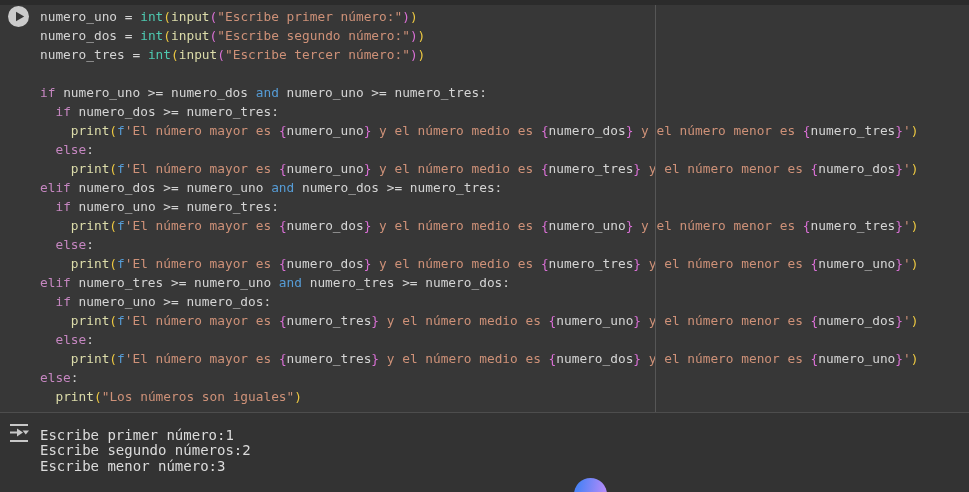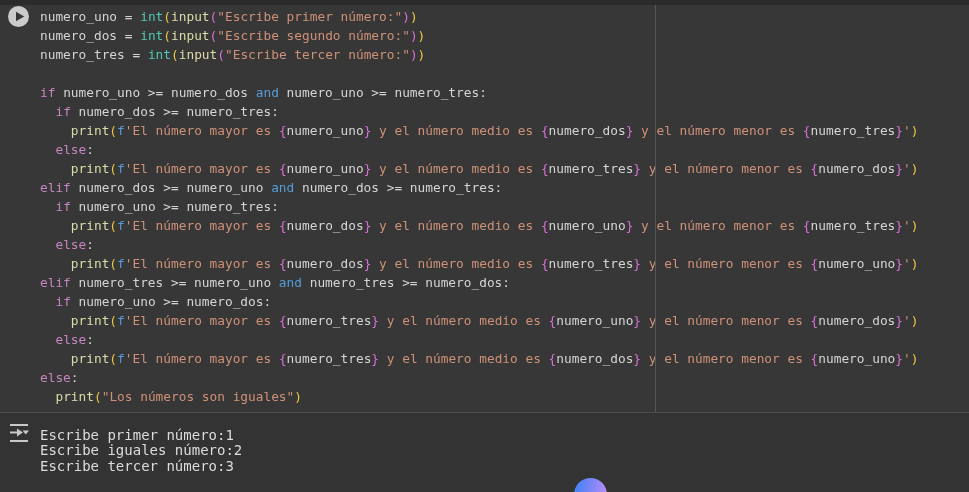--- a/index.html
+++ b/index.html
@@ -58,15 +58,15 @@
 <button class="out-icon-btn">
   <svg width="24" height="24" viewBox="0 0 24 24">
     <line x1="3" y1="4" x2="21" y2="4" stroke="#c8c8c8" stroke-width="2"></line>
     <line x1="3" y1="20" x2="21" y2="20" stroke="#c8c8c8" stroke-width="2"></line>
     <line x1="3" y1="11.5" x2="11" y2="11.5" stroke="#c8c8c8" stroke-width="2"></line>
     <polygon points="10,7.5 16,11.5 10,15.5" fill="#c8c8c8"></polygon>
     <polygon points="15.5,9.5 22,9.5 18.75,13.5" fill="#c8c8c8"></polygon>
   </svg>
 </button>
 
-<div class="out-lines" id="out"><div>Escribe primer número:1</div><div>Escribe iguales número:2</div><div>Escribe tercer número:3</div></div>
+<div class="out-lines" id="out"><div>Escribe primer número:1</div><div>Escribe segundo números:2</div><div>Escribe menor número:3</div></div>
 
 <button class="ai-blob"></button>
 
 </body></html>

